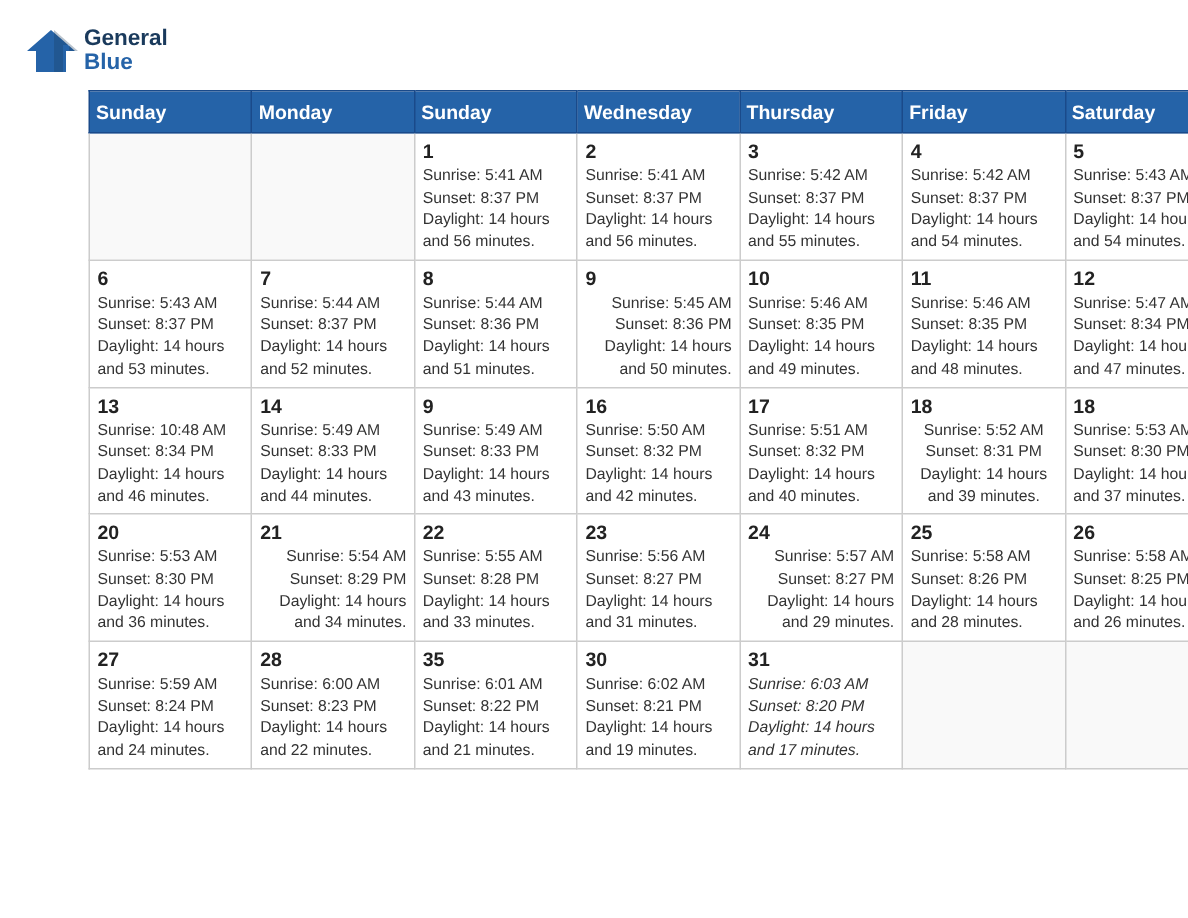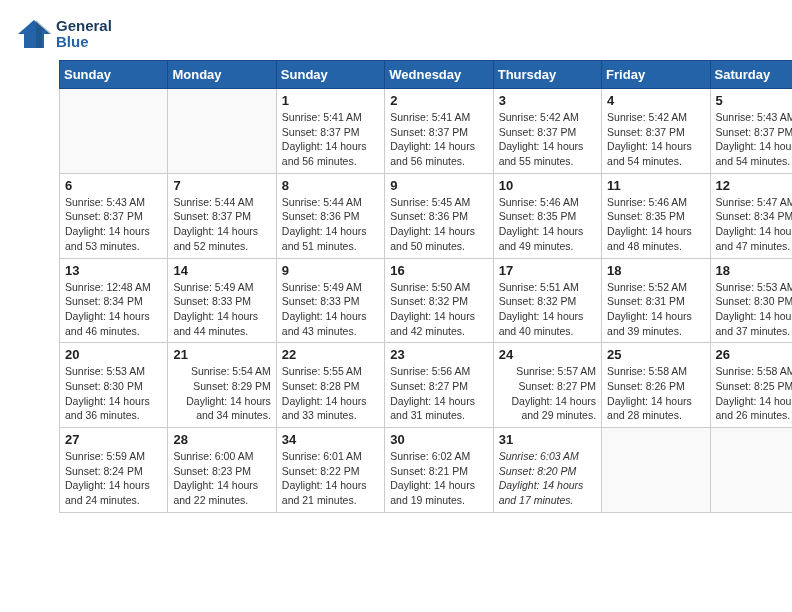--- a/index.html
+++ b/index.html
@@ -172,21 +172,21 @@
         </td>
         <td>
           <span class="day-num">8</span>
           <div class="day-info" style="white-space: pre-line;">Sunrise: 5:44 AM
 Sunset: 8:36 PM
 Daylight: 14 hours
 and 51 minutes.</div>
         </td>
         <td>
           <span class="day-num">9</span>
-          <div class="day-info" style="white-space: pre-line;">Sunrise: 5:45 AM
+          <div class="day-info" style="white-space: pre-line; text-align: right;">Sunrise: 5:45 AM
 Sunset: 8:36 PM
 Daylight: 14 hours
 and 50 minutes.</div>
         </td>
         <td>
           <span class="day-num">10</span>
           <div class="day-info" style="white-space: pre-line;">Sunrise: 5:46 AM
 Sunset: 8:35 PM
 Daylight: 14 hours
 and 49 minutes.</div>
@@ -202,21 +202,21 @@
           <span class="day-num">12</span>
           <div class="day-info" style="white-space: pre-line;">Sunrise: 5:47 AM
 Sunset: 8:34 PM
 Daylight: 14 hours
 and 47 minutes.</div>
         </td>
       </tr>
       <tr>
         <td>
           <span class="day-num">13</span>
-          <div class="day-info" style="white-space: pre-line;">Sunrise: 12:48 AM
+          <div class="day-info" style="white-space: pre-line;">Sunrise: 10:48 AM
 Sunset: 8:34 PM
 Daylight: 14 hours
 and 46 minutes.</div>
         </td>
         <td>
           <span class="day-num">14</span>
           <div class="day-info" style="white-space: pre-line;">Sunrise: 5:49 AM
 Sunset: 8:33 PM
 Daylight: 14 hours
 and 44 minutes.</div>
@@ -237,21 +237,21 @@
         </td>
         <td>
           <span class="day-num">17</span>
           <div class="day-info" style="white-space: pre-line;">Sunrise: 5:51 AM
 Sunset: 8:32 PM
 Daylight: 14 hours
 and 40 minutes.</div>
         </td>
         <td>
           <span class="day-num">18</span>
-          <div class="day-info" style="white-space: pre-line;">Sunrise: 5:52 AM
+          <div class="day-info" style="white-space: pre-line; text-align: center;">Sunrise: 5:52 AM
 Sunset: 8:31 PM
 Daylight: 14 hours
 and 39 minutes.</div>
         </td>
         <td>
           <span class="day-num">18</span>
           <div class="day-info" style="white-space: pre-line;">Sunrise: 5:53 AM
 Sunset: 8:30 PM
 Daylight: 14 hours
 and 37 minutes.</div>
@@ -317,21 +317,21 @@
 and 24 minutes.</div>
         </td>
         <td>
           <span class="day-num">28</span>
           <div class="day-info" style="white-space: pre-line;">Sunrise: 6:00 AM
 Sunset: 8:23 PM
 Daylight: 14 hours
 and 22 minutes.</div>
         </td>
         <td>
-          <span class="day-num">34</span>
+          <span class="day-num">35</span>
           <div class="day-info" style="white-space: pre-line;">Sunrise: 6:01 AM
 Sunset: 8:22 PM
 Daylight: 14 hours
 and 21 minutes.</div>
         </td>
         <td>
           <span class="day-num">30</span>
           <div class="day-info" style="white-space: pre-line;">Sunrise: 6:02 AM
 Sunset: 8:21 PM
 Daylight: 14 hours

